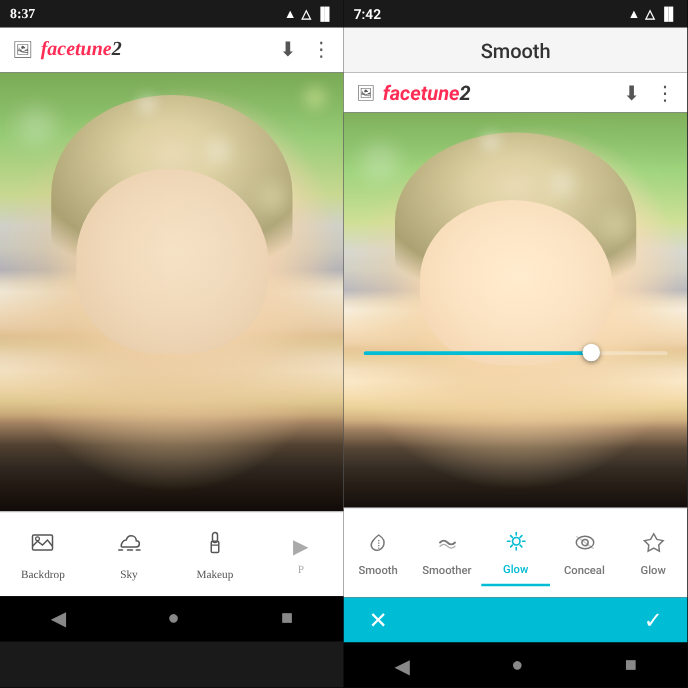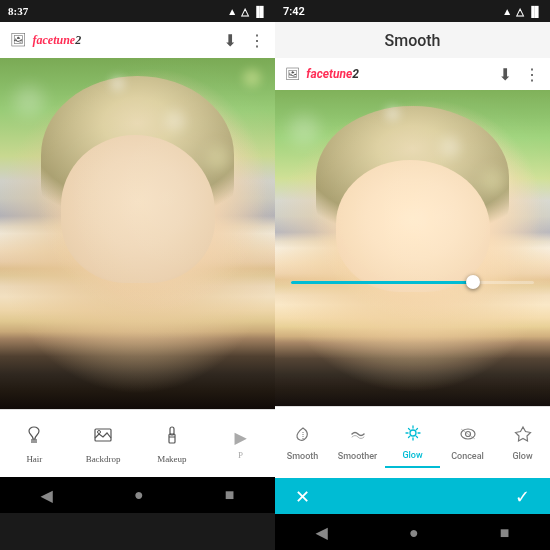--- a/index.html
+++ b/index.html
@@ -56,21 +56,21 @@
     .app-header {
       height: 36px;
       background: #fff;
       display: flex;
       align-items: center;
       justify-content: space-between;
       padding: 0 10px;
     }
 
     .app-logo {
-      font-size: 12px;
+      font-size: 16px;
       font-weight: 700;
       color: #ff2d55;
       font-style: italic;
     }
 
     .app-logo span {
       color: #333;
     }
 
     .header-icons {
@@ -362,37 +362,35 @@
     <div style="position:absolute;top:15%;left:60%;width:20px;height:20px;border-radius:50%;background:rgba(255,255,255,0.3);filter:blur(6px);"></div>
     <div style="position:absolute;top:5%;left:40%;width:15px;height:15px;border-radius:50%;background:rgba(255,255,255,0.4);filter:blur(5px);"></div>
     <div style="position:absolute;top:25%;left:75%;width:25px;height:25px;border-radius:50%;background:rgba(255,255,200,0.3);filter:blur(7px);"></div>
     <div style="position:absolute;top:3%;right:5%;width:18px;height:18px;border-radius:50%;background:rgba(255,255,180,0.35);filter:blur(5px);"></div>
   </div>
 
   <div class="bottom-toolbar">
     <div class="tool-item">
       <span class="tool-icon">
         <svg width="22" height="22" viewBox="0 0 22 22" fill="none">
-          <path d="M11 3 C8 3 6 5 6 7 C6 9 7 10 8 11 C9 12 10 13 10 15 L12 15 C12 13 13 12 14 11 C15 10 16 9 16 7 C16 5 14 3 11 3Z" stroke="#555" stroke-width="1.2" fill="none"></path>
-          <line x1="9" y1="15" x2="9" y2="19" stroke="#555" stroke-width="1.2"></line>
-          <line x1="11" y1="15" x2="11" y2="19" stroke="#555" stroke-width="1.2"></line>
-          <line x1="13" y1="15" x2="13" y2="19" stroke="#555" stroke-width="1.2"></line>
-        </svg>
-      </span>
-      <span class="tool-label">Hair</span>
+          <rect x="3" y="5" width="16" height="12" rx="1" stroke="#555" stroke-width="1.2"></rect>
+          <path d="M3 14 L7 10 L11 13 L15 9 L19 14" stroke="#555" stroke-width="1.2" fill="none"></path>
+          <circle cx="7" cy="8" r="1.5" stroke="#555" stroke-width="1"></circle>
+        </svg>
+      </span>
+      <span class="tool-label">Backdrop</span>
     </div>
     <div class="tool-item">
       <span class="tool-icon">
         <svg width="22" height="22" viewBox="0 0 22 22" fill="none">
-          <rect x="3" y="5" width="16" height="12" rx="1" stroke="#555" stroke-width="1.2"></rect>
-          <path d="M3 14 L7 10 L11 13 L15 9 L19 14" stroke="#555" stroke-width="1.2" fill="none"></path>
-          <circle cx="7" cy="8" r="1.5" stroke="#555" stroke-width="1"></circle>
-        </svg>
-      </span>
-      <span class="tool-label">Backdrop</span>
+          <path d="M5 14 C5 11 7 9 9 9 C9.5 7 11 5.5 13 5.5 C15.5 5.5 17 7.5 17 9.5 C18.5 9.5 19.5 10.5 19.5 12 C19.5 13.5 18.5 14.5 17 14.5 L5.5 14.5 C5.2 14.5 5 14.3 5 14Z" stroke="#555" stroke-width="1.2" fill="none"></path>
+          <path d="M3 17 L6 17 M10 17 L14 17 M17 17 L20 17" stroke="#555" stroke-width="1.2" stroke-linecap="round"></path>
+        </svg>
+      </span>
+      <span class="tool-label">Sky</span>
     </div>
     <div class="tool-item">
       <span class="tool-icon">
         <svg width="22" height="22" viewBox="0 0 22 22" fill="none">
           <rect x="9" y="3" width="4" height="8" rx="2" stroke="#555" stroke-width="1.2"></rect>
           <rect x="8" y="10" width="6" height="9" rx="1" stroke="#555" stroke-width="1.2"></rect>
           <line x1="8" y1="13" x2="14" y2="13" stroke="#555" stroke-width="1"></line>
         </svg>
       </span>
       <span class="tool-label">Makeup</span>

